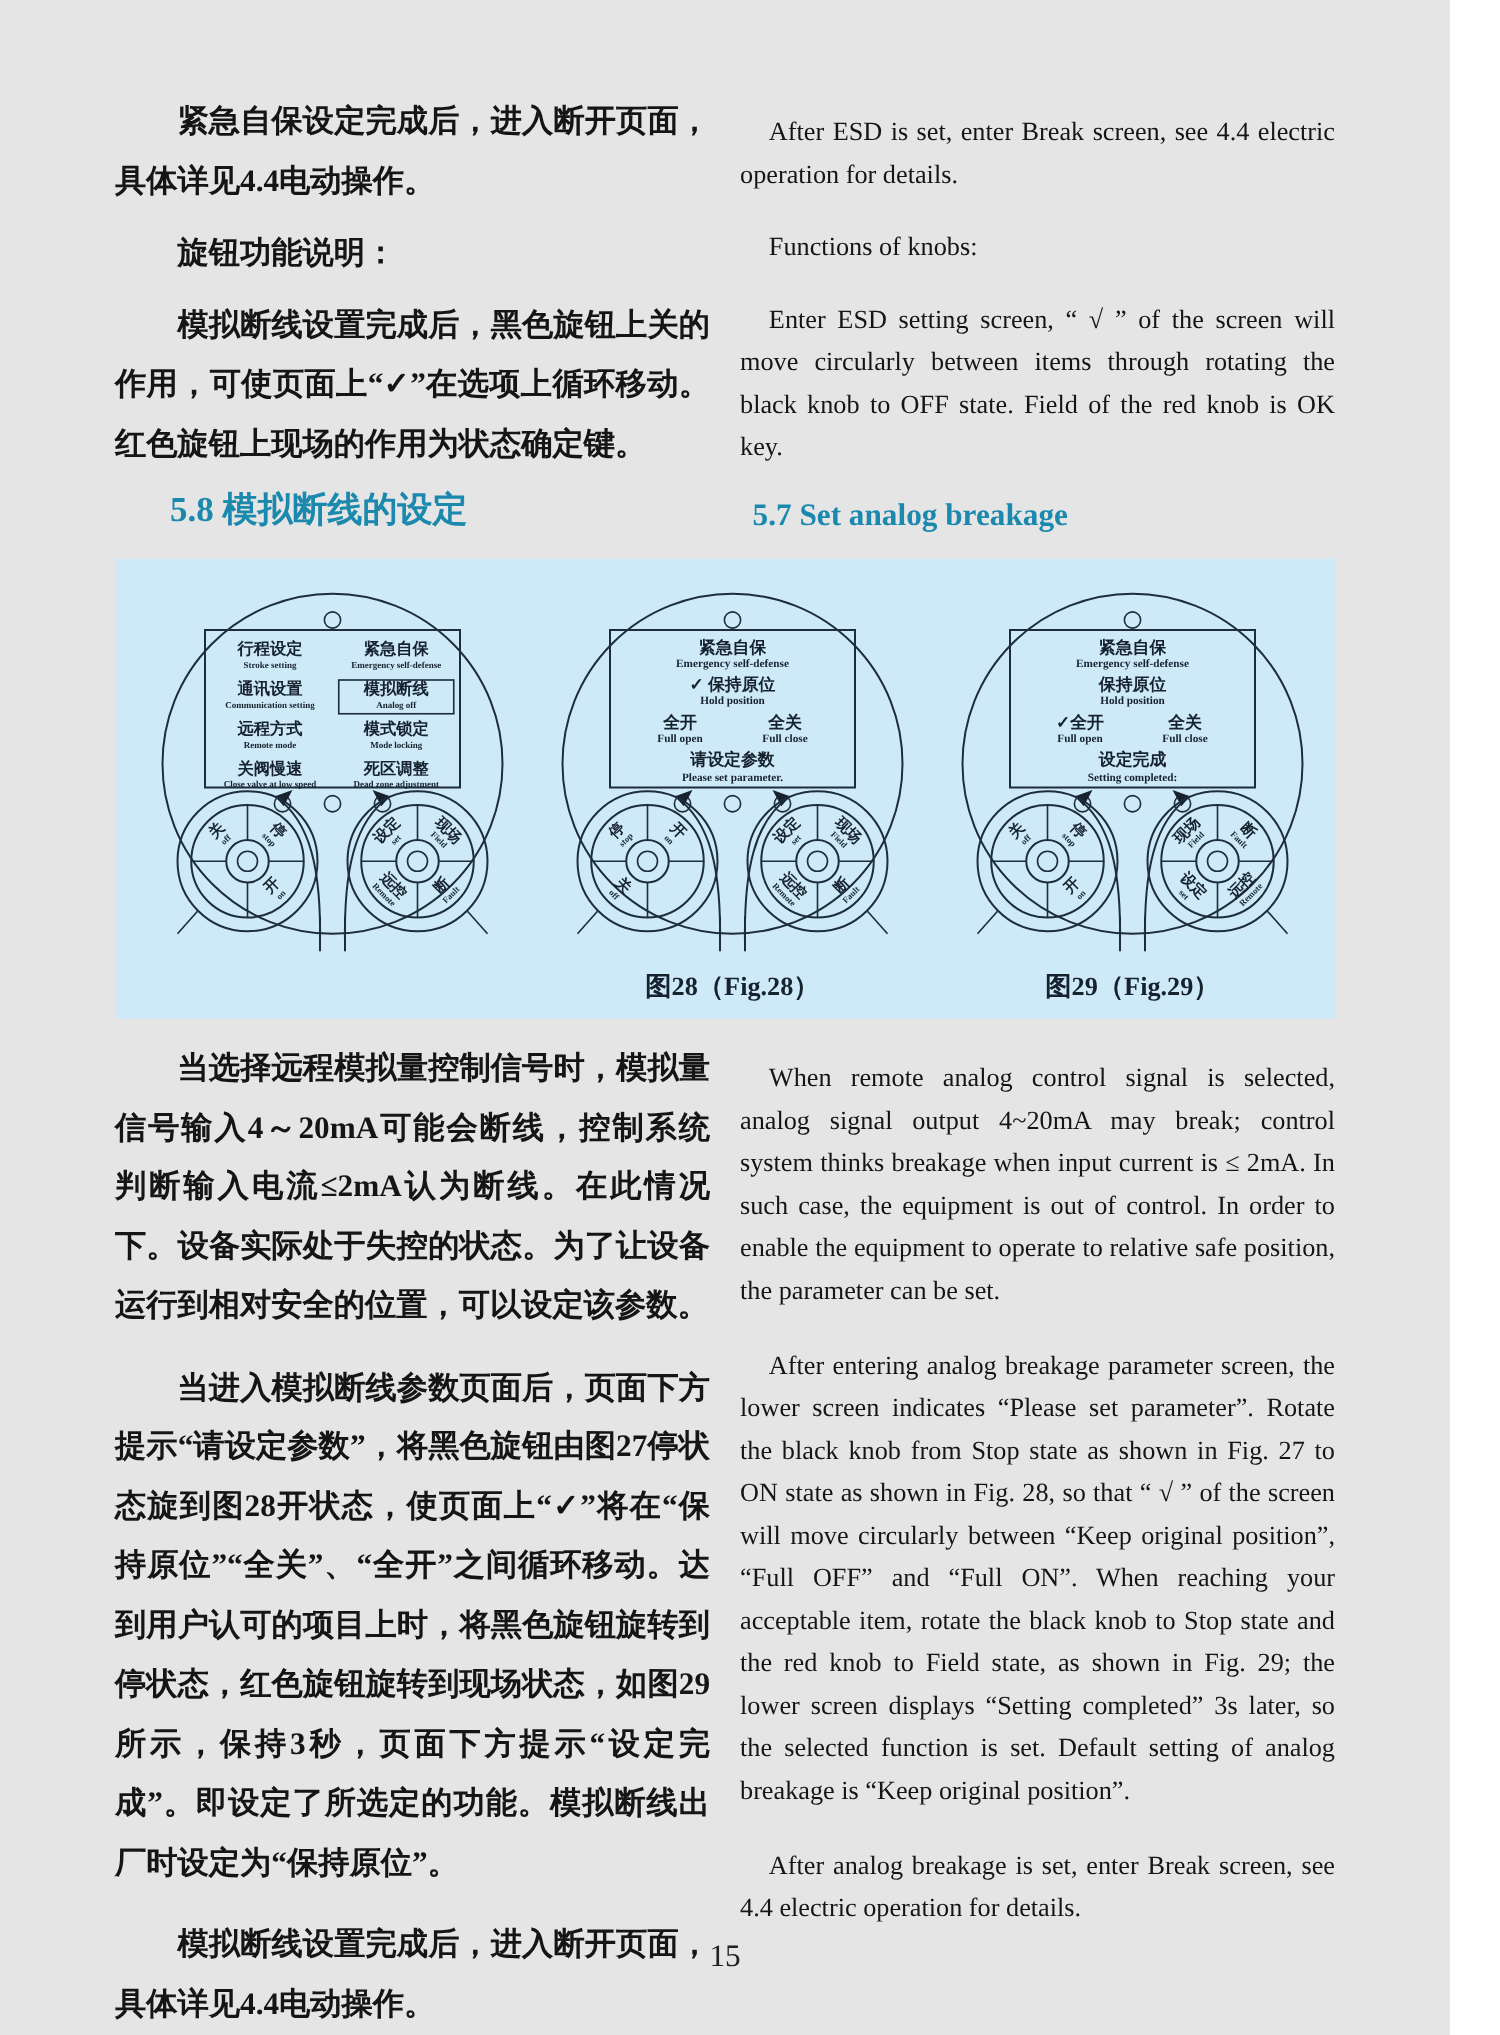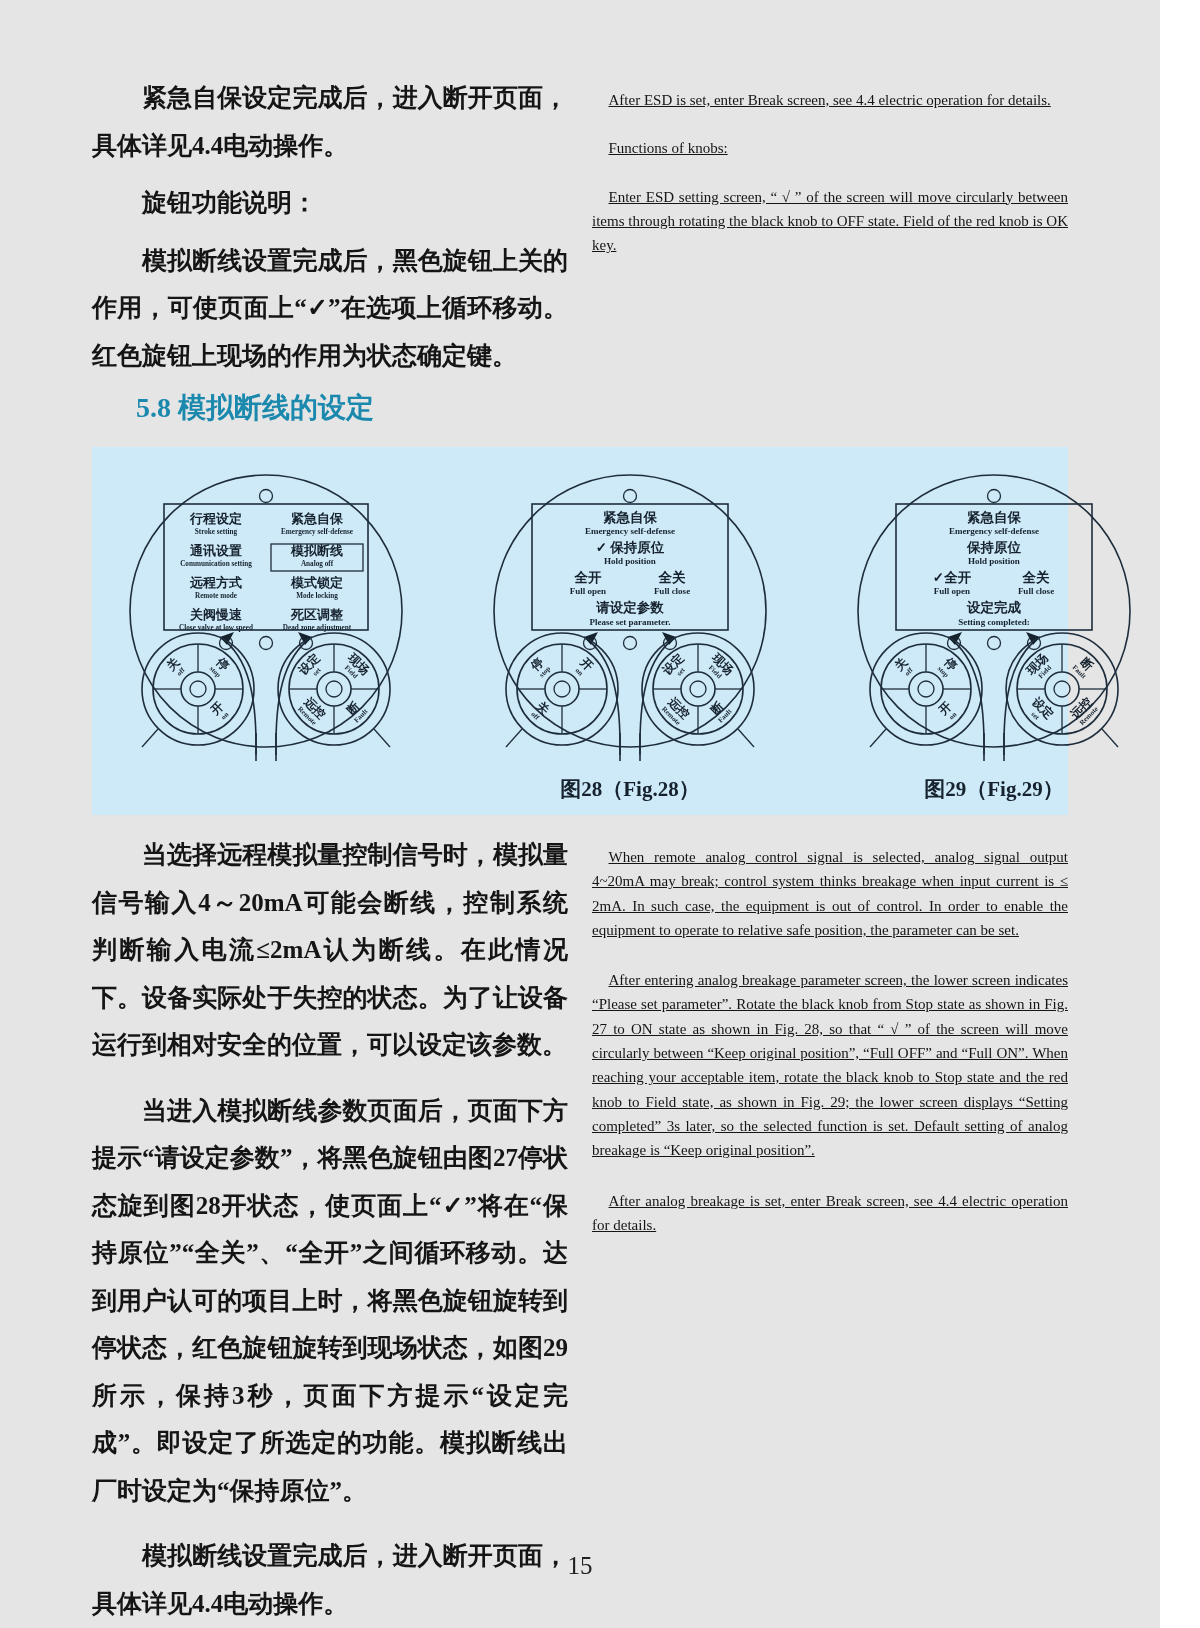--- a/index.html
+++ b/index.html
@@ -12,38 +12,38 @@
     overflow:hidden;
   }
   .content{padding:74px 92px 0 92px;}
   .row{display:flex;gap:24px;}
   .col{flex:1 1 0;min-width:0;}
   .col-zh p{
     font-size:25px;line-height:1.9;font-weight:600;
     margin:0 0 10px 0;text-indent:2em;text-align:justify;
   }
   .col-en p{
-    font-size:15px;line-height:1.62;font-weight:400;
-    margin:14px 0 10px 0;text-indent:1.1em;text-align:justify;text-decoration:underline;
+    font-size:21px;line-height:1.62;font-weight:400;
+    margin:14px 0 10px 0;text-indent:1.1em;text-align:justify;
   }
   .top-row{min-height:318px;align-items:stretch;}
   .top-row .col{display:flex;flex-direction:column;}
   .h-zh{
     margin-top:auto;margin-left:44px;margin-bottom:6px;
     color:#1b89ad;font-size:28px;font-weight:700;
   }
   .h-en{
     margin-top:auto;margin-left:10px;margin-bottom:6px;
     color:#1b89ad;font-size:25px;font-weight:700;
   }
   .figure-panel{
     margin:14px 0 0 0;
     background:#cee9f7;
     padding:24px 14px 12px 14px;
-    display:flex;justify-content:space-between;gap:44px;
+    display:flex;justify-content:space-between;
   }
   .fig{width:327px;}
   .fig svg{display:block;margin:0 auto;}
   .fig-caption{
     text-align:center;font-size:21px;font-weight:600;
     color:#16232f;margin-top:4px;
   }
   .bottom-row{margin-top:16px;}
   .page-number{
     position:absolute;left:0;right:0;bottom:48px;
@@ -71,20 +71,21 @@
       <div class="col col-zh">
         <p>紧急自保设定完成后，进入断开页面，具体详见4.4电动操作。</p>
         <p>旋钮功能说明：</p>
         <p>模拟断线设置完成后，黑色旋钮上关的作用，可使页面上“✓”在选项上循环移动。红色旋钮上现场的作用为状态确定键。</p>
         <div class="h-zh">5.8 模拟断线的设定</div>
       </div>
       <div class="col col-en">
         <p>After ESD is set, enter Break screen, see 4.4 electric operation for details.</p>
         <p>Functions of knobs:</p>
         <p>Enter ESD setting screen, “ √ ” of the screen will move circularly between items through rotating the black knob to OFF state. Field of the red knob is OK key.</p>
+        <div class="h-en">5.7 Set analog breakage</div>
       </div>
     </div>
 
     <div class="figure-panel">
 
       <div class="fig">
         <svg width="320" height="300" viewBox="0 0 320 300">
           <circle class="ln" cx="160" cy="140" r="136"></circle>
           <circle class="lnt" cx="160" cy="25" r="6.5"></circle>
           <g>

